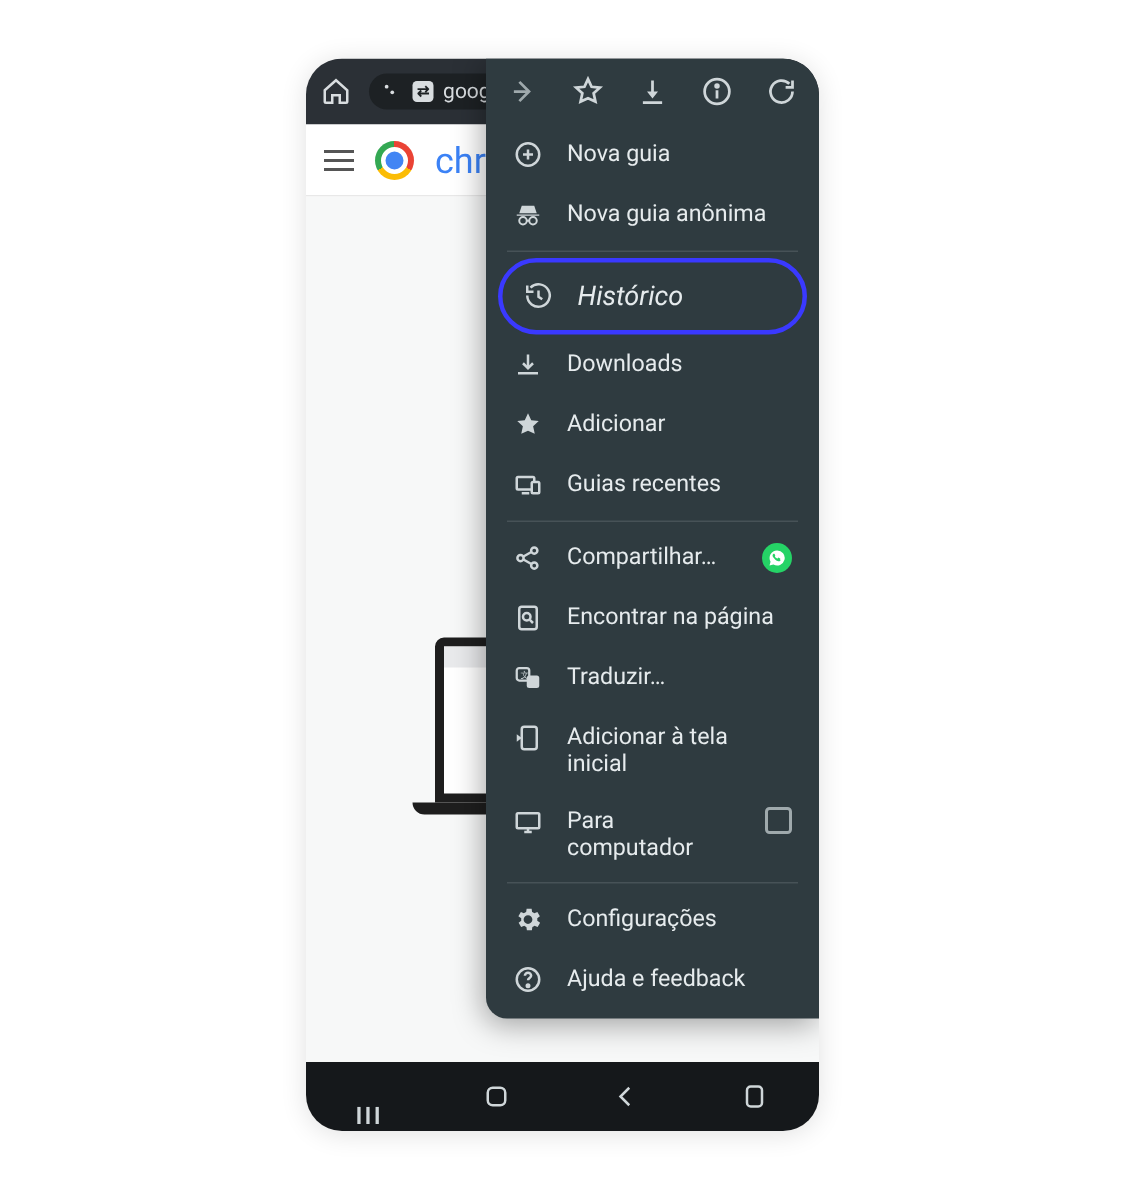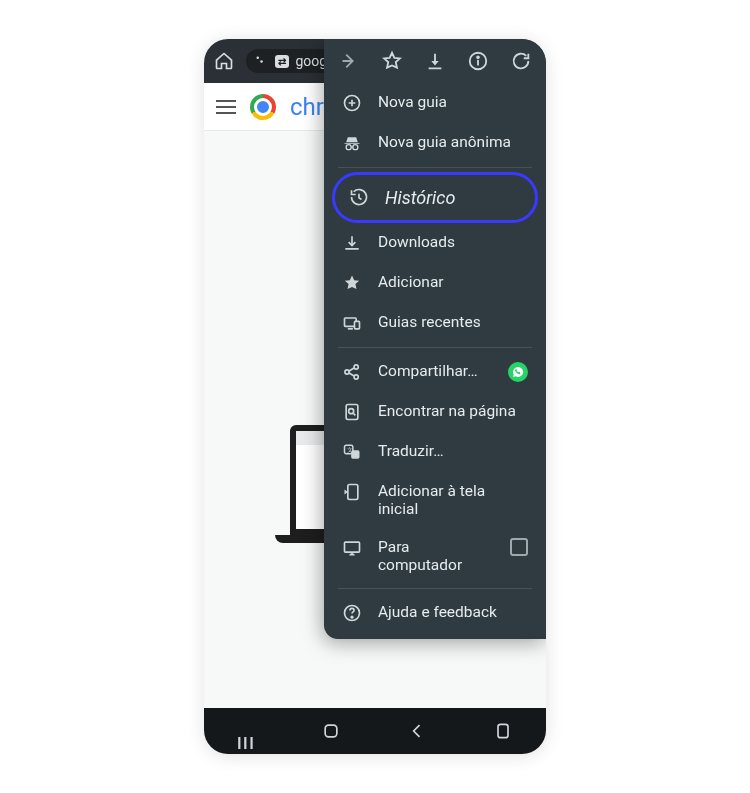--- a/index.html
+++ b/index.html
@@ -331,20 +331,28 @@
             <line x1="9" y1="20" x2="15" y2="20"></line>
             <line x1="12" y1="17" x2="12" y2="20"></line>
           </svg>
         </span>
       <span>Para computador</span>
       <span class="trail-check"></span>
     </div>
 
     <div class="menu-divider"></div>
 
+    <div class="menu-item">
+      <span class="micon">
+          <svg width="20" height="20" viewBox="0 0 24 24" fill="currentColor">
+            <path d="M19.4 13a7.5 7.5 0 0 0 0-2l2.1-1.6-2-3.4-2.5 1a7.5 7.5 0 0 0-1.7-1l-.4-2.6h-4l-.4 2.6a7.5 7.5 0 0 0-1.7 1l-2.5-1-2 3.4L6.6 11a7.5 7.5 0 0 0 0 2l-2.1 1.6 2 3.4 2.5-1a7.5 7.5 0 0 0 1.7 1l.4 2.6h4l.4-2.6a7.5 7.5 0 0 0 1.7-1l2.5 1 2-3.4zM12 15.5A3.5 3.5 0 1 1 15.5 12 3.5 3.5 0 0 1 12 15.5z"></path>
+          </svg>
+        </span>
+      <span>Configurações</span>
+    </div>
 
     <div class="menu-item">
       <span class="micon">
           <svg width="20" height="20" viewBox="0 0 24 24" fill="none" stroke="currentColor" stroke-width="2">
             <circle cx="12" cy="12" r="9"></circle>
             <path d="M9.5 9a2.5 2.5 0 0 1 5 0c0 1.5-2.5 2-2.5 3.5"></path>
             <circle cx="12" cy="17" r="1" fill="currentColor"></circle>
           </svg>
         </span>
       <span>Ajuda e feedback</span>

